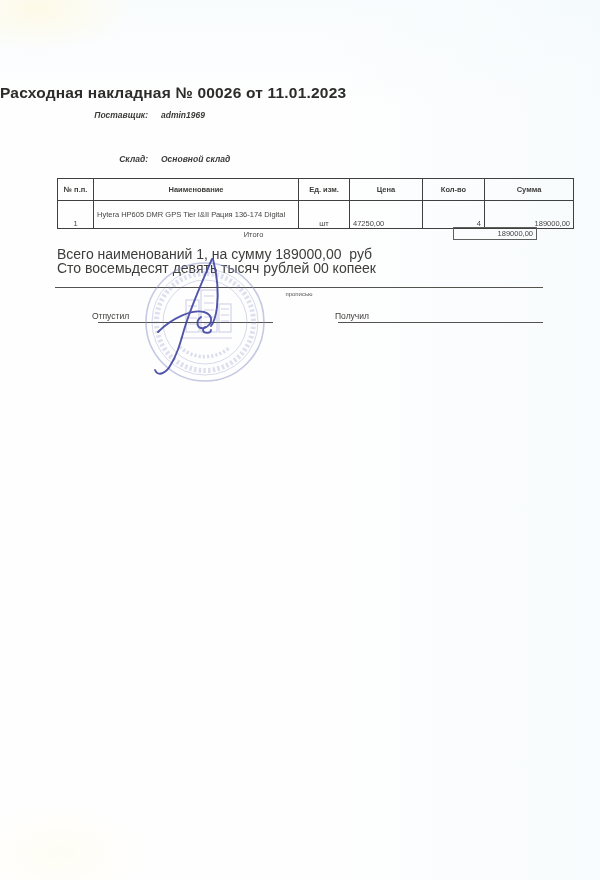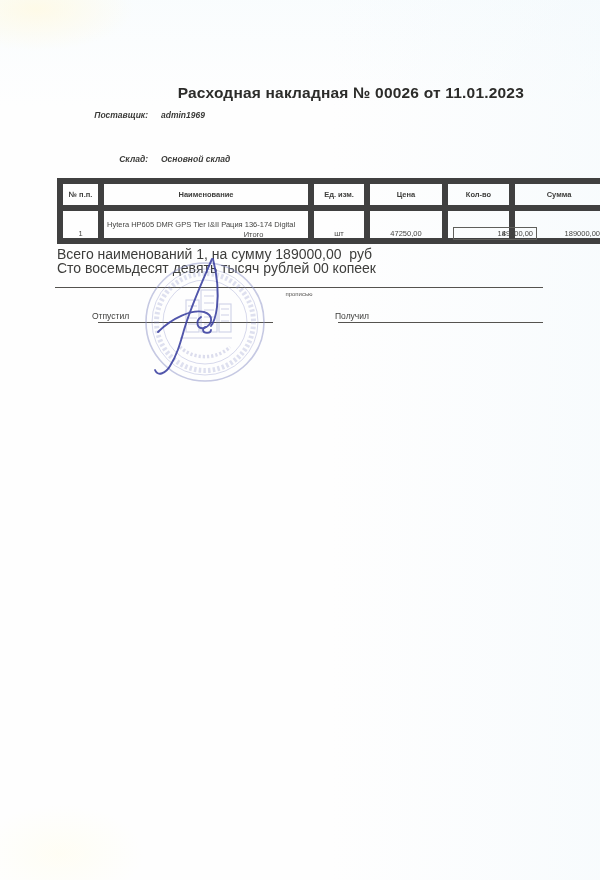--- a/index.html
+++ b/index.html
@@ -19,47 +19,47 @@
   .page::before{
     content:"";position:absolute;inset:0;pointer-events:none;
     background:
       radial-gradient(ellipse 140px 60px at 6% 1%, rgba(255,250,228,.85), rgba(255,250,228,0) 70%),
       radial-gradient(ellipse 120px 70px at 10% 97%, rgba(255,253,240,.7), rgba(255,253,240,0) 70%),
       linear-gradient(90deg, rgba(244,250,253,0) 55%, rgba(240,248,252,.45) 100%),
       linear-gradient(180deg, rgba(240,249,253,.35) 0%, rgba(240,249,253,0) 12%);
   }
   .title{
     position:absolute;left:0;top:84px;width:524px;
-    text-align:right;font-size:15.5px;font-weight:bold;color:#2c2c2a;
+    text-align:left;font-size:15.5px;font-weight:bold;color:#2c2c2a;
     letter-spacing:.2px;
   }
   .meta-row{
     position:absolute;left:55px;display:flex;
     font-size:8.5px;font-weight:bold;font-style:italic;color:#3b3b39;
   }
   .meta-row .lbl{width:93px;text-align:right;}
   .meta-row .val{margin-left:13px;white-space:pre;}
   .m1{top:110px}.m2{top:132px}.m3{top:154px}
 
   
   .tbl{
     position:absolute;left:57px;top:178px;width:480px;
     border-collapse:collapse;table-layout:fixed;
     font-size:7.5px;color:#454543;
   }
-  .tbl td{border:6px solid #404040;padding:0 3px;vertical-align:bottom;}
+  .tbl td{border:1px solid #404040;padding:0 3px;vertical-align:bottom;}
   .tbl .hdr td{
     font-weight:bold;text-align:center;vertical-align:middle;
     height:21px;color:#3c3c3a;
   }
   .tbl .data td{height:27px;}
   .c-num{width:29px;text-align:center;}
   .c-name{width:198px;text-align:left;vertical-align:middle !important;line-height:1.3;margin-left:48px;}
   .c-unit{width:44px;text-align:center;}
-  .c-price{width:66px;text-align:center;}
+  .c-price{width:66px;text-align:left;}
   .c-qty{width:55px;text-align:right;}
   .c-sum{width:82px;text-align:right;margin-left:11px;}
   .total-row{
     position:absolute;left:57px;top:228px;width:480px;height:13px;
     font-size:7.5px;color:#454543;
   }
   .total-label{
     position:absolute;left:0;top:0;width:393px;height:13px;
     text-align:center;line-height:13px;padding-right:3px;
   }

